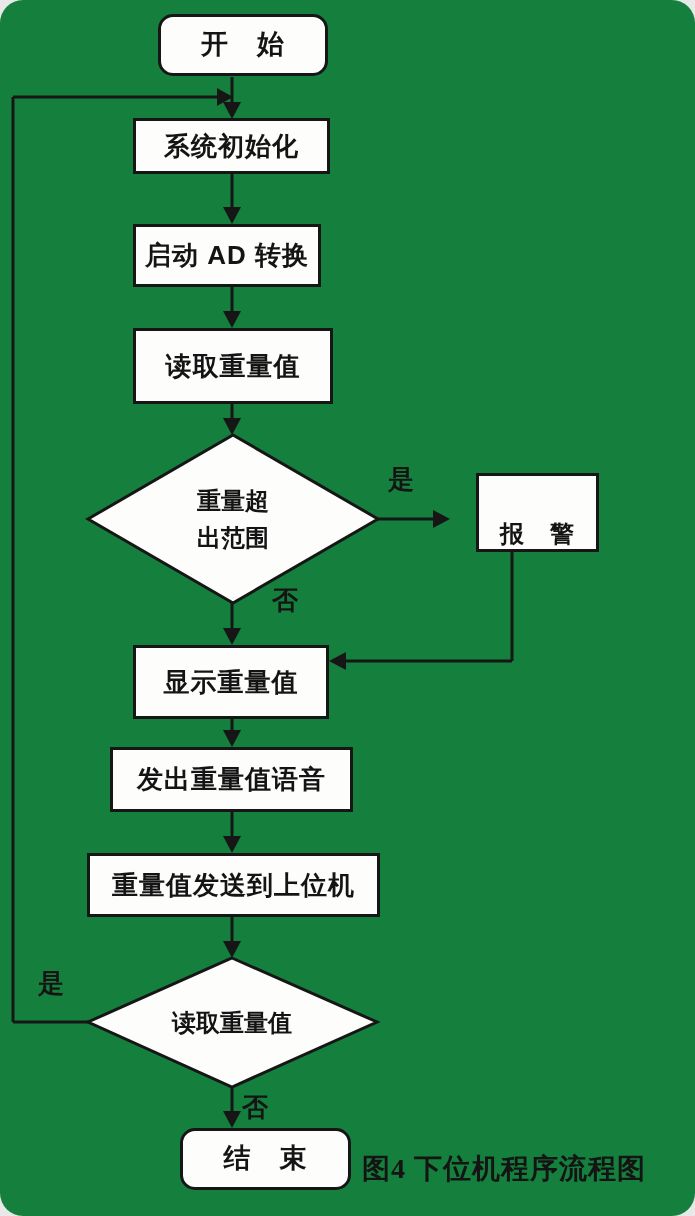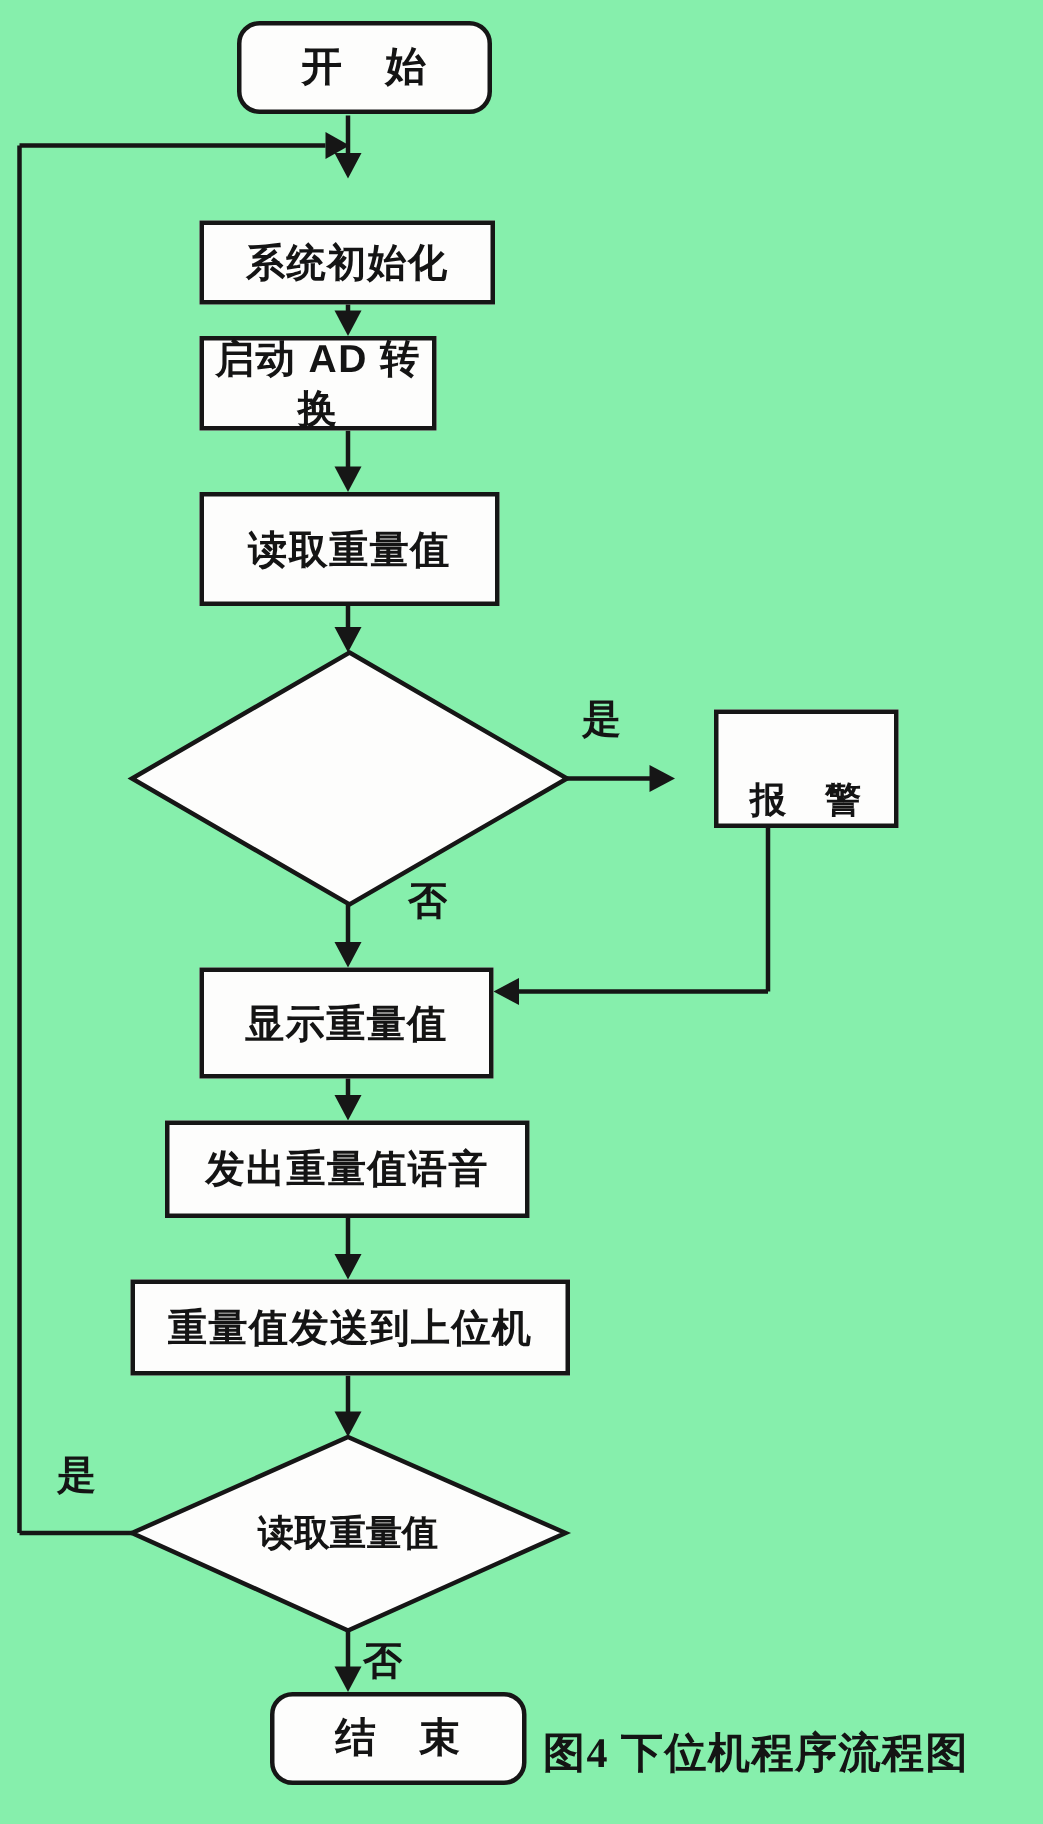--- a/index.html
+++ b/index.html
@@ -1,22 +1,23 @@
 <!DOCTYPE html>
 <html><head>
 <meta charset="utf-8">
 <style>
   html,body{margin:0;padding:0;background:#e8e8e8;}
   .page{
     position:relative;
     width:695px;height:1216px;
-    background:#86efac;
+    background:#15803d;
     font-family:"Liberation Sans", sans-serif;
     color:#141414;
     overflow:hidden;
+    border-radius:23px;
   }
   .wires{position:absolute;left:0;top:0;}
   .node{
     position:absolute;
     display:flex;align-items:center;justify-content:center;
     text-align:center;
     background:#fdfdfc;
     border:3px solid #161616;
     box-sizing:border-box;
     font-weight:bold;
@@ -120,32 +121,34 @@
         <line x1="232" y1="1087" x2="232" y2="1112"></line>
         <polygon points="223,1111 241,1111 232,1128" fill="#161616" stroke="none"></polygon>
       </g>
     </g>
   </svg>
 
   <div class="node terminator" style="left:158px;top:14px;width:170px;height:62px;">
     <span>开　始</span>
   </div>
 
-  <div class="node" style="left:133px;top:118px;width:197px;height:56px;margin-top:29px;">
+  <div class="node" style="left:133px;top:118px;width:197px;height:56px;">
     <span>系统初始化</span>
   </div>
 
-  <div class="node" style="left:133px;top:224px;width:158px;height:63px;">
+  <div class="node" style="left:133px;top:224px;width:188px;height:63px;">
     <span>启动 AD 转换</span>
   </div>
 
   <div class="node" style="left:133px;top:328px;width:200px;height:76px;">
     <span>读取重量值</span>
   </div>
 
+  <div class="diamond-label" style="left:133px;top:448px;width:200px;height:142px;">重量超
+出范围</div>
 
   <div class="node" style="left:476px;top:473px;width:123px;height:79px;font-size:24px;align-items:flex-end;">
     <span>报　警</span>
   </div>
 
   <div class="node" style="left:133px;top:645px;width:196px;height:74px;">
     <span>显示重量值</span>
   </div>
 
   <div class="node" style="left:87px;top:853px;width:293px;height:64px;">

